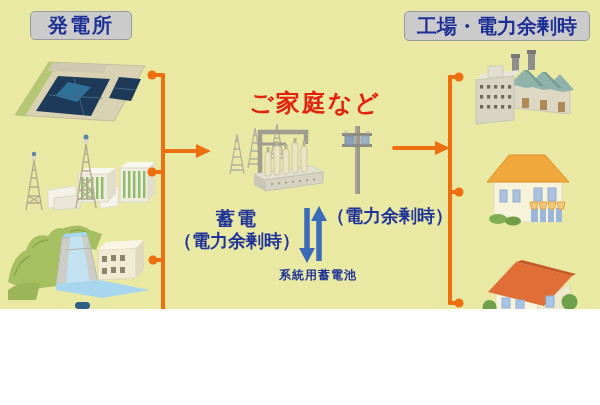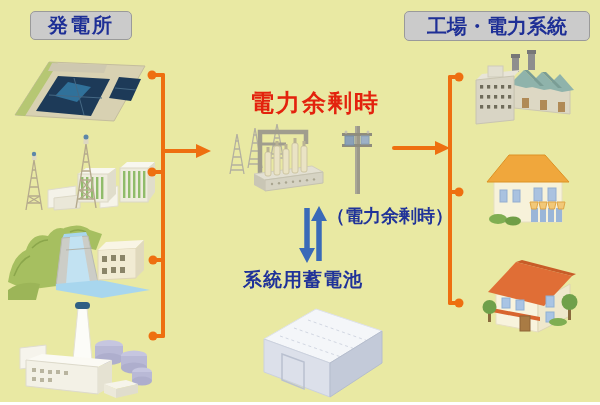--- a/index.html
+++ b/index.html
@@ -1,37 +1,37 @@
 <!DOCTYPE html>
 <html style="--background: #e9e9a3; --accent-orange: #ee6f10; --label-bg: #cbcbcb; --label-border: #9a9a9a; --label-text: #1e2f96; --grid-title-red: #e3220d; --body-text-blue: #203399; --flow-arrow-blue: #3a6ab8;"><head>
 <meta charset="utf-8">
 <style>
   html,body{margin:0;padding:0}
   #canvas{
-    position:relative;width:600px;height:402px;overflow:hidden;
+    position:relative;width:600px;height:309px;overflow:hidden;
     background:var(--background,#e9e9a3);
     font-family:Liberation Serif, serif;
   }
   .plate{
     position:absolute;background:var(--label-bg,#cbcbcb);
     border:1px solid var(--label-border,#9a9a9a);border-radius:5px;
     color:var(--label-text,#1e2f96);font-weight:bold;text-align:center;
   }
   #label-source{left:30px;top:11px;width:100px;height:27px;line-height:27px;font-size:20px;letter-spacing:2px}
   #label-consumers{left:404px;top:11px;width:184px;height:28px;line-height:28px;font-size:20px}
   #grid-title{
     position:absolute;left:240px;top:87px;width:150px;text-align:center;
     color:var(--grid-title-red,#e3220d);font-size:24px;font-weight:bold;letter-spacing:2px;
   }
   .bluetext{position:absolute;color:var(--body-text-blue,#203399);font-weight:bold;text-align:center}
   #charge-block{left:171px;top:206px;width:132px}
   #discharge-block{left:324px;top:206px;width:132px}
   .flow-label{font-size:19px;line-height:25px;letter-spacing:2px}
   .flow-note{font-size:18px;line-height:21px}
-  #battery-name{left:223px;top:267px;width:160px;font-size:19px;letter-spacing:1px}
+  #battery-name{left:238px;top:267px;width:160px;font-size:12px;letter-spacing:1px}
   .illus{position:absolute}
   .illus svg{display:block}
   #art-solar{left:12px;top:55px}
   #art-towers{left:10px;top:124px}
   #art-dam{left:6px;top:220px}
   #art-thermal{left:12px;top:298px}
   #art-substation{left:226px;top:118px}
   #art-pole{left:341px;top:121px}
   #art-battery{left:250px;top:297px}
   #art-factory{left:470px;top:50px}
@@ -43,23 +43,23 @@
   .ohead{fill:var(--accent-orange,#ee6f10)}
   .bline{stroke:var(--flow-arrow-blue,#3a6ab8);stroke-width:5.5;fill:none}
   .bhead{fill:var(--flow-arrow-blue,#3a6ab8)}
 </style>
 </head>
 <body>
 
 <div id="canvas">
 
   <div class="plate" id="label-source">発電所</div>
-  <div class="plate" id="label-consumers">工場・電力系統</div>
-
-  <div id="grid-title">電力余剰時</div>
+  <div class="plate" id="label-consumers">工場・電力余剰時</div>
+
+  <div id="grid-title">ご家庭など</div>
 
   <div class="illus" id="art-solar">
     <svg width="136" height="70" viewBox="0 0 136 70">
       <polygon points="3,60 37,7 133,11 102,66" fill="#d8d1b2" stroke="#c4bd9e"></polygon>
       <polygon points="3,60 37,7 46,8 13,61" fill="#b6c773"></polygon>
       <polygon points="40,8 95,10 92,18 36,16" fill="#cec8b0"></polygon>
       <polygon points="24,56 46,21 98,24 79,61" fill="#1d3a58"></polygon>
       <polygon points="43,41 56,27 79,32 65,47" fill="#30719a"></polygon>
       <polygon points="97,43 107,22 129,24 119,46" fill="#1d3a58"></polygon>
       <line x1="37" y1="40" x2="90" y2="43" stroke="#456884" stroke-width="1"></line>
@@ -337,18 +337,22 @@
     <g>
       <path class="bline" d="M307,208 L307,250"></path>
       <polygon class="bhead" points="299,248 315,248 307,263"></polygon>
     </g>
     <g>
       <path class="bline" d="M319,261 L319,219"></path>
       <polygon class="bhead" points="311,221 327,221 319,206"></polygon>
     </g>
   </svg>
 
+  <div class="bluetext" id="charge-block">
+    <div class="flow-label">蓄電</div>
+    <div class="flow-note">（電力余剰時）</div>
+  </div>
   <div class="bluetext" id="discharge-block">
     <div class="flow-note">（電力余剰時）</div>
   </div>
   <div class="bluetext" id="battery-name">系統用蓄電池</div>
 
 </div>
 
 </body></html>

